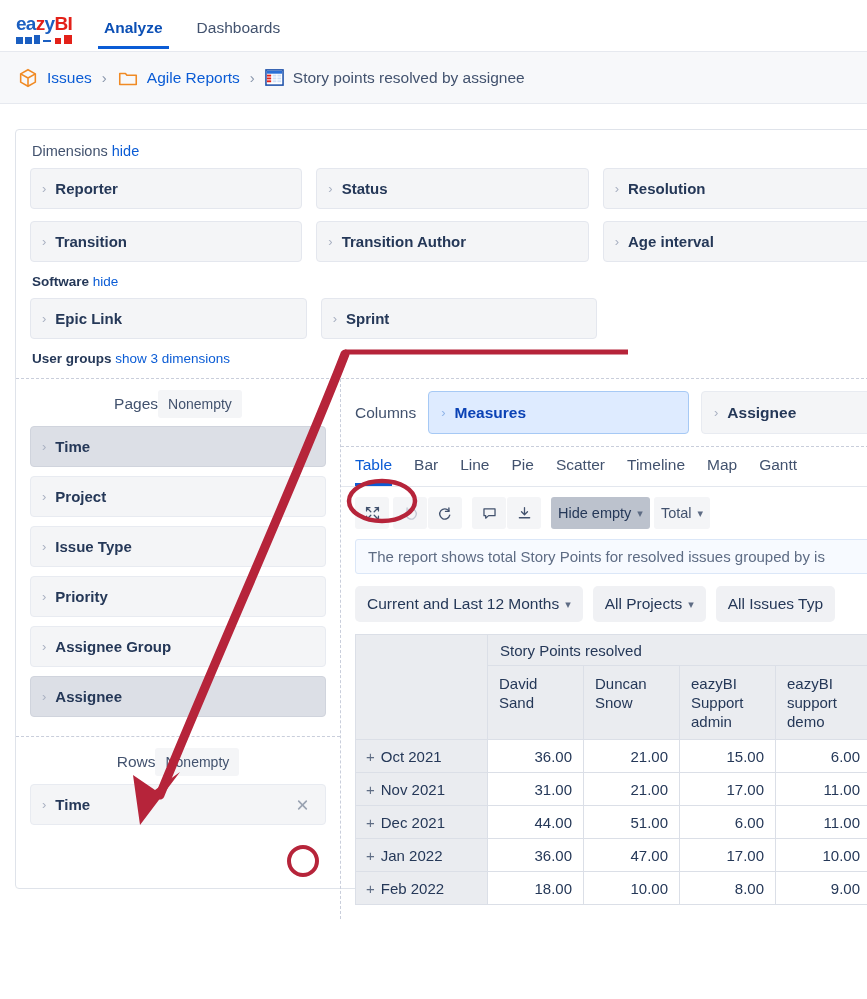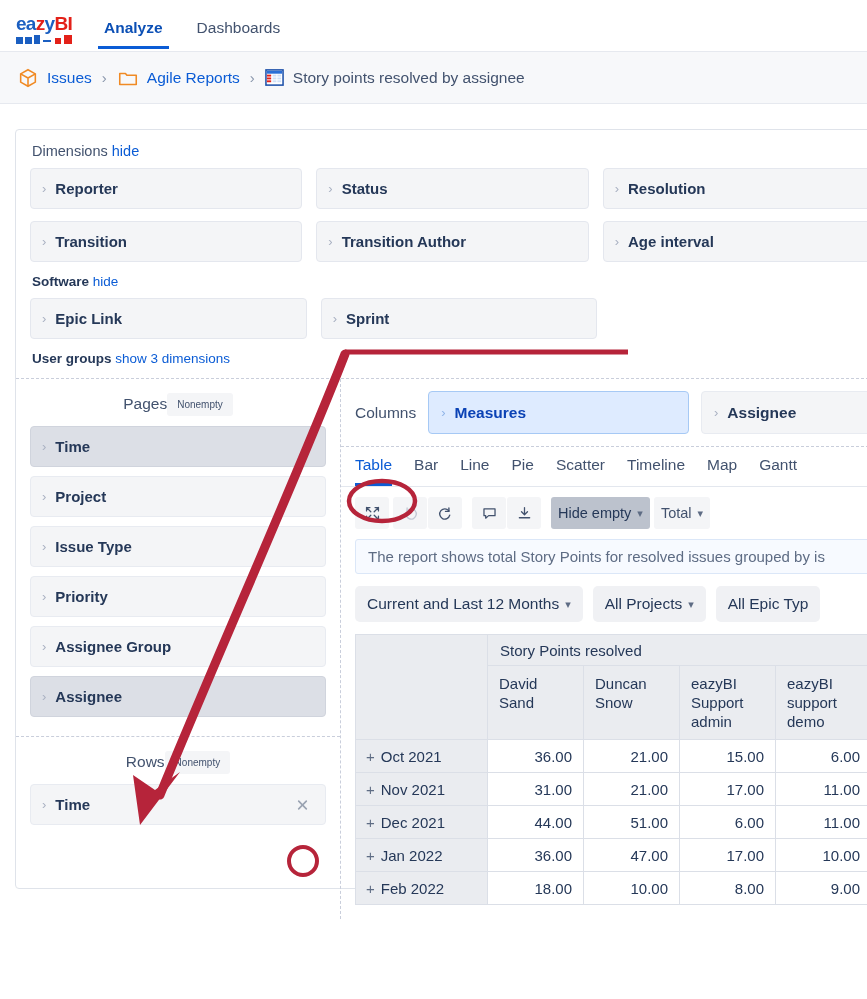--- a/index.html
+++ b/index.html
@@ -127,21 +127,21 @@
   .panel { padding: 12px 14px 10px 14px; }
   .panel-head {
     display: flex; align-items: center; justify-content: center;
     margin-bottom: 9px; height: 26px;
   }
   .panel-title { font-size: 15.5px; color: #42526e; }
   .nonempty-btn {
     background: #f4f5f7;
     border: 1px solid transparent;
     border-radius: 3px;
-    font-size: 10px;
+    font-size: 14px;
     color: #42526e;
     padding: 5px 9px;
     cursor: pointer;
     font-family: "Liberation Sans", sans-serif;
   }
   .stack-chip {
     height: 41px;
     background: #f4f5f7;
     border: 1px solid #e8ebf1;
     border-radius: 4px;
@@ -497,21 +497,21 @@
       <div id="filters">
         <button class="fbtn">
           <span>Current and Last 12 Months</span>
           <span class="caret">▾</span>
         </button>
         <button class="fbtn">
           <span>All Projects</span>
           <span class="caret">▾</span>
         </button>
         <button class="fbtn">
-          <span>All Epic Typ</span>
+          <span>All Issues Typ</span>
         </button>
       </div>
 
       <div id="tablewrap">
         <table class="rep">
           <thead>
             <tr>
               <th class="corner" rowspan="2"></th>
               <th class="grouphead" colspan="4">Story Points resolved</th>
             </tr>

